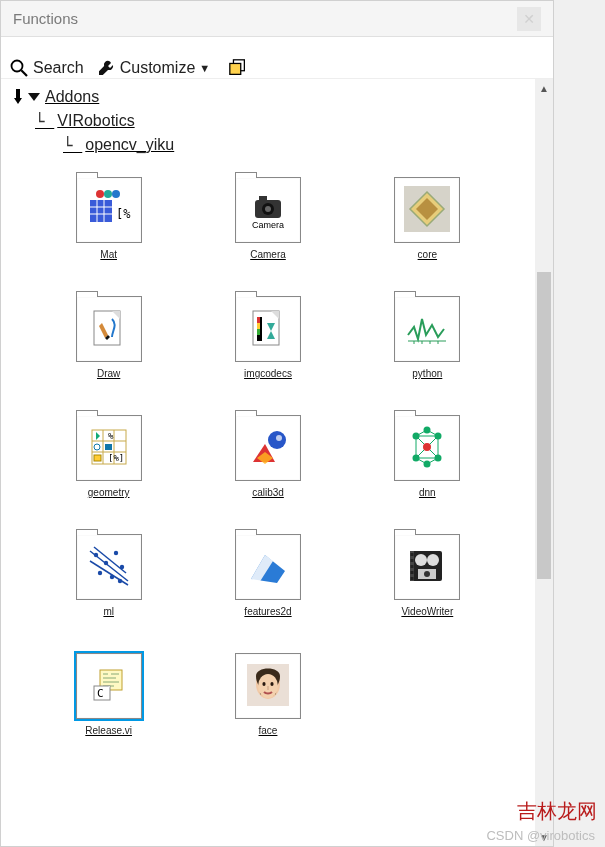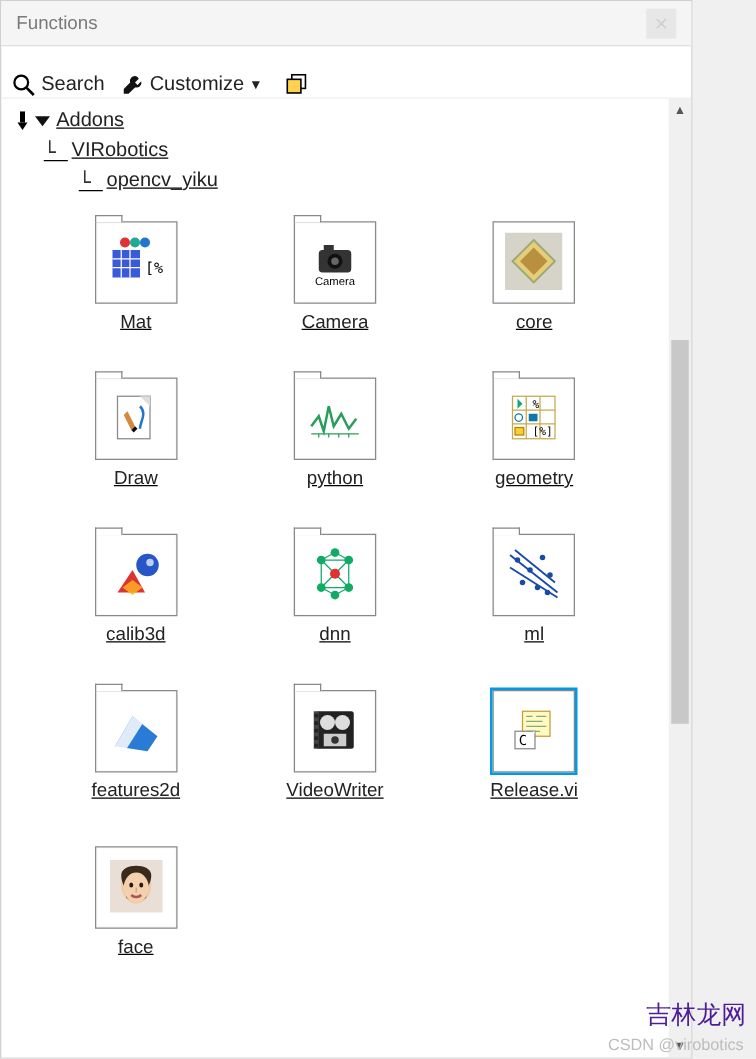--- a/index.html
+++ b/index.html
@@ -125,34 +125,34 @@
     border: 1px solid #888;
     background: #ffffff;
     position: relative;
     display: flex; align-items: center; justify-content: center;
     box-shadow: inset 0 0 0 1px rgba(0,0,0,0.02);
   }
   .iconbox.selected {
     outline: 2px solid #0099e5;
     outline-offset: 0px;
   }
-  .lbl { font-size: 15px; color: #222; text-align: center; }
+  .lbl { font-size: 10px; color: #222; text-align: center; }
   .folder-tab {
     position: absolute;
     top: -1px; left: -1px;
     width: 22px; height: 6px;
     border-top: 1px solid #888;
     border-left: 1px solid #888;
     border-right: 1px solid #888;
     background: #fff;
     transform: translateY(-5px);
   }
   .watermark1 {
     position: absolute; right: 8px; bottom: 22px;
-    color: #4c1d95; font-size: 20px; font-weight: 500; pointer-events: none;
+    color: #b91c1c; font-size: 20px; font-weight: 500; pointer-events: none;
   }
   .watermark2 {
     position: absolute; right: 10px; bottom: 4px;
     color: #bdbdbd; font-size: 13px; pointer-events: none;
   }
   
   .svg-inner { width: 46px; height: 46px; }
 </style>
 </head>
 <body>
@@ -271,20 +271,36 @@
                   <path d="M19 33l3-3 2 2-3 3z" fill="#111"></path>
                   <path d="M26 14c6 6 0 12 0 18" stroke="#27c" stroke-width="2" fill="none"></path>
                 </svg></div>
             </div>
             <div class="lbl">Draw</div>
           </div>
           <div class="cell">
             <div class="iconbox">
               <div class="folder-tab"></div>
               <div><svg class="svg-inner" viewBox="0 0 46 46">
+                  <rect x="8" y="6" width="26" height="34" fill="#fff" stroke="#888"></rect>
+                  <polygon points="26,6 34,6 34,14" fill="#ddd"></polygon>
+                  <rect x="12" y="12" width="5" height="24" fill="#000"></rect>
+                  <rect x="12" y="12" width="3" height="6" fill="#d33"></rect>
+                  <rect x="12" y="18" width="3" height="6" fill="#fc3"></rect>
+                  <rect x="12" y="24" width="3" height="6" fill="#3a3"></rect>
+                  <polygon points="22,18 30,18 26,26" fill="#3a9"></polygon>
+                  <polygon points="22,34 30,34 26,26" fill="#3a9"></polygon>
+                </svg></div>
+            </div>
+            <div class="lbl">imgcodecs</div>
+          </div>
+          <div class="cell">
+            <div class="iconbox">
+              <div class="folder-tab"></div>
+              <div><svg class="svg-inner" viewBox="0 0 46 46">
                   <polyline points="4,30 10,22 14,34 18,14 22,30 28,20 34,32 40,24" stroke="#2a9d5a" stroke-width="2" fill="none"></polyline>
                   <line x1="4" y1="36" x2="42" y2="36" stroke="#2a9d5a" stroke-width="1"></line>
                   <g stroke="#2a9d5a">
                     <line x1="10" y1="36" x2="10" y2="39"></line>
                     <line x1="18" y1="36" x2="18" y2="39"></line>
                     <line x1="26" y1="36" x2="26" y2="39"></line>
                     <line x1="34" y1="36" x2="34" y2="39"></line>
                   </g>
                 </svg></div>
             </div>

